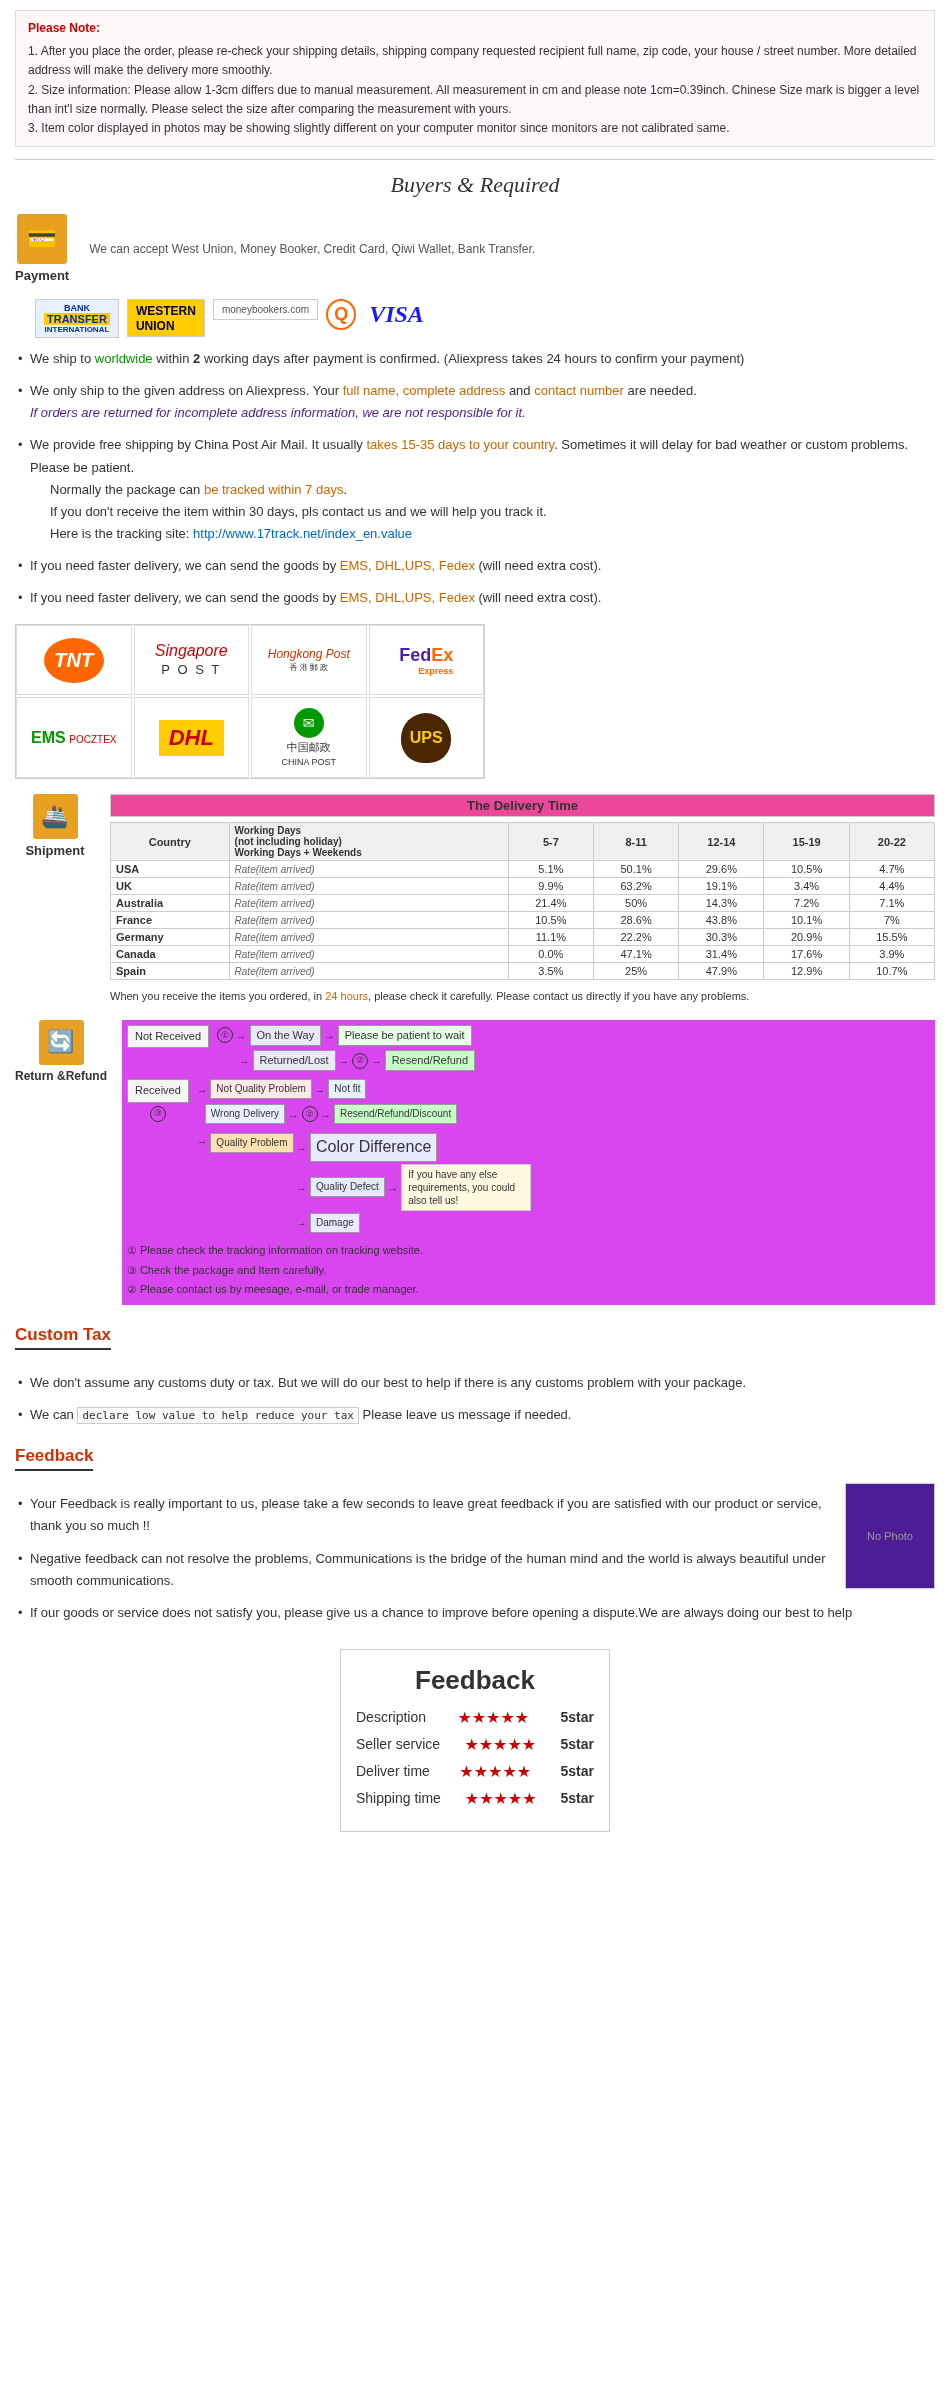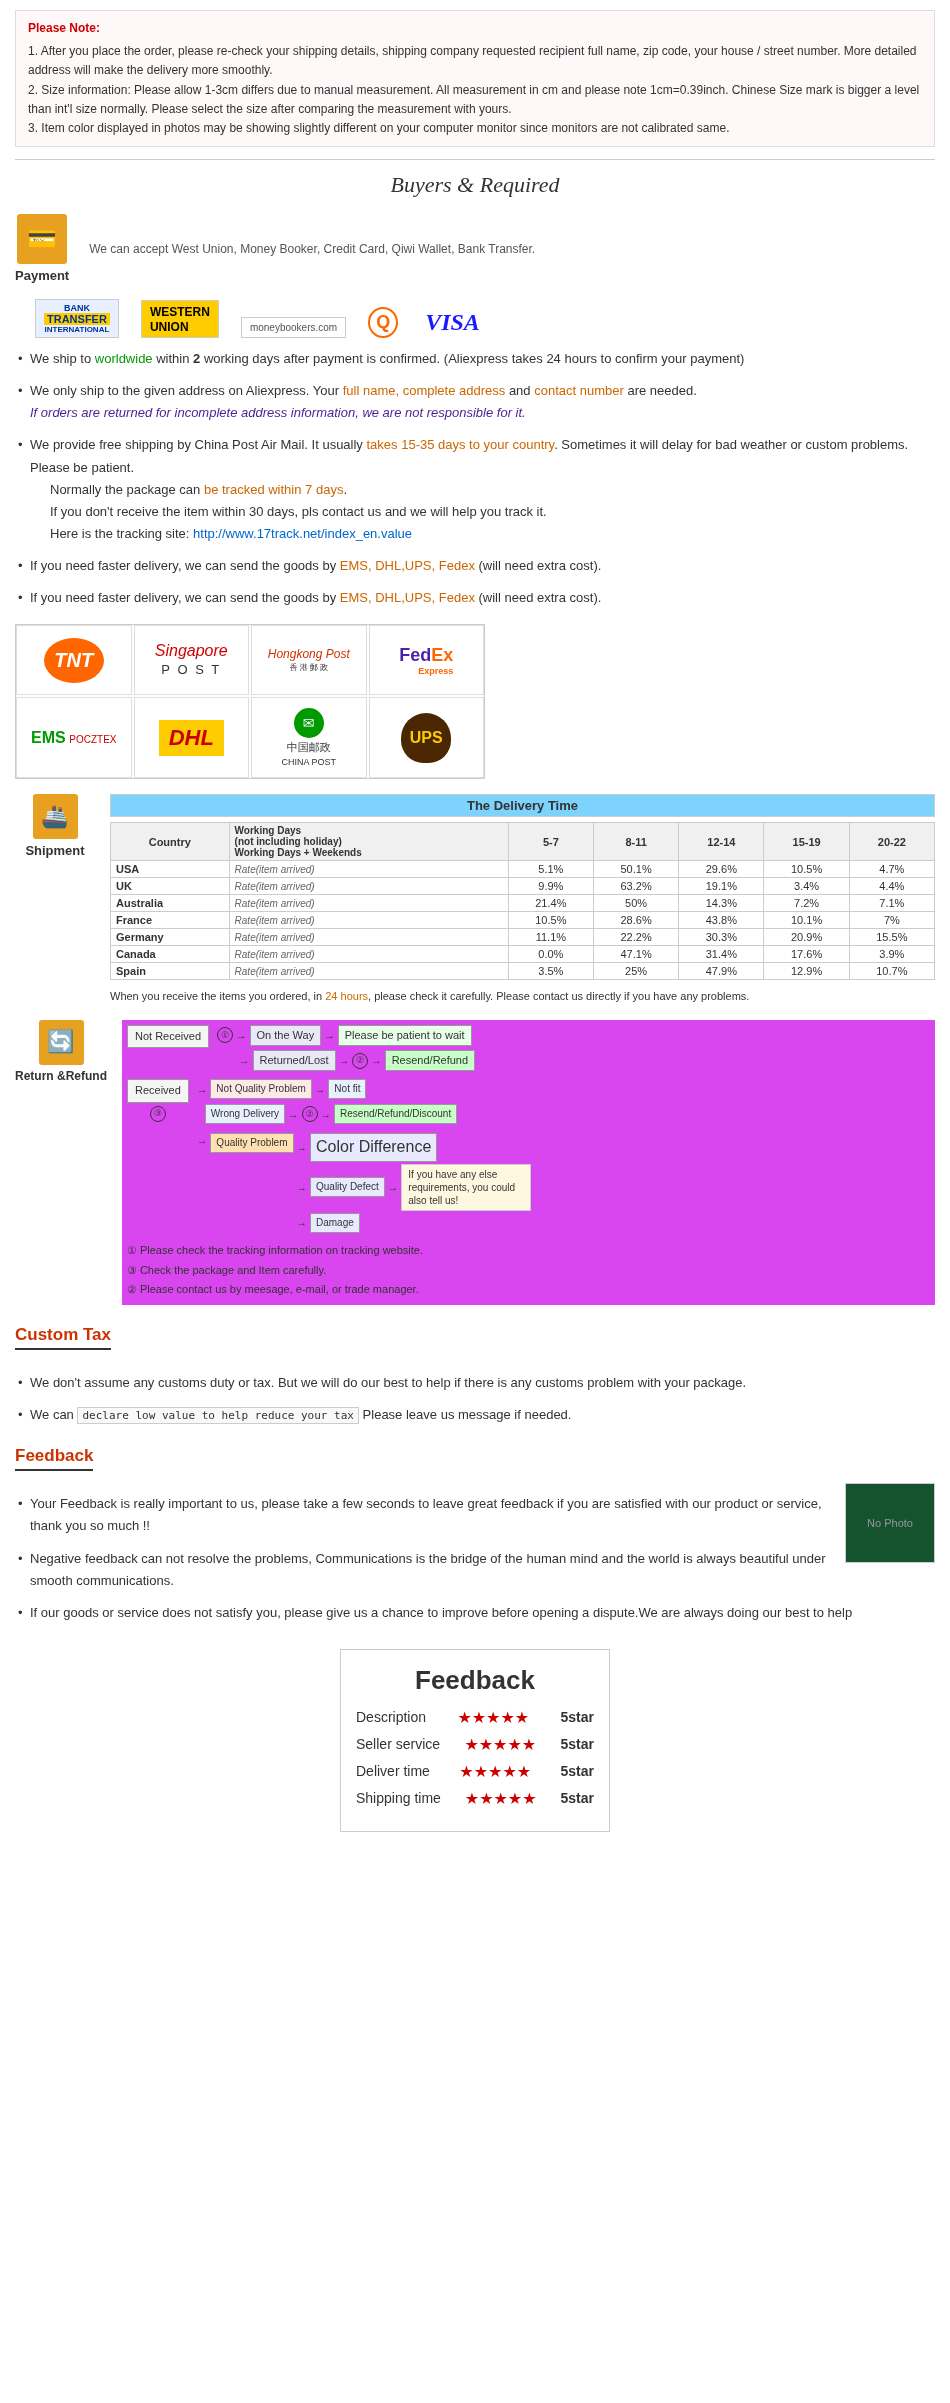--- a/index.html
+++ b/index.html
@@ -53,22 +53,22 @@
       display: flex;
       flex-direction: column;
       align-items: center;
       justify-content: center;
       color: white;
       font-size: 10px;
       border-radius: 3px;
     }
     .payment-methods-logos {
       display: flex;
-      align-items: flex-end;
-      gap: 22px;
+      align-items: flex-start;
+      gap: 8px;
       flex-wrap: wrap;
       margin: 8px 0 8px 20px;
     }
     .logo-box {
       border: 1px solid #ccc;
       padding: 3px 8px;
       font-size: 11px;
       font-weight: bold;
       display: flex;
       flex-direction: column;
@@ -224,21 +224,21 @@
       font-weight: bold;
     }
     .delivery-table-wrapper {
       flex: 1;
     }
     .delivery-table-title {
       text-align: center;
       font-weight: bold;
       font-size: 13px;
       margin-bottom: 5px;
-      background: #7dd3fc;
+      background: #ec4899;
       padding: 3px;
       border: 1px solid #ccc;
     }
     .delivery-table {
       border-collapse: collapse;
       width: 100%;
       font-size: 11px;
     }
     .delivery-table th, .delivery-table td {
       border: 1px solid #ccc;
@@ -325,23 +325,23 @@
       align-items: center;
       justify-content: space-between;
       margin-bottom: 8px;
       font-size: 14px;
     }
     .stars { color: #cc0000; font-size: 16px; }
     .five-star-label { font-size: 14px; font-weight: bold; }
     .no-photo-box {
       float: right;
       width: 90px;
-      height: 80px;
+      height: 106px;
       border: 1px solid #ccc;
-      background: #14532d;
+      background: #4c1d95;
       display: flex;
       align-items: center;
       justify-content: center;
       font-size: 11px;
       color: #999;
       margin-left: 10px;
     }
     .return-notes {
       font-size: 11px;
       margin-top: 8px;

